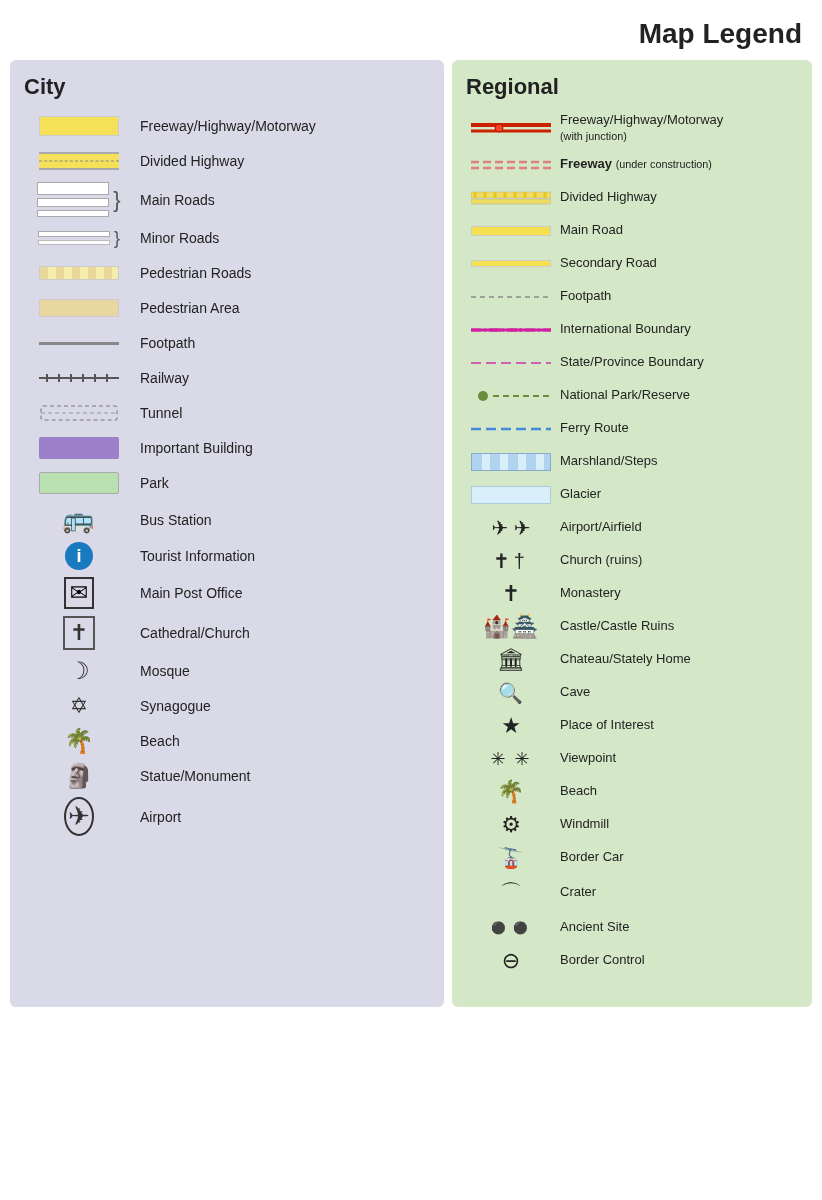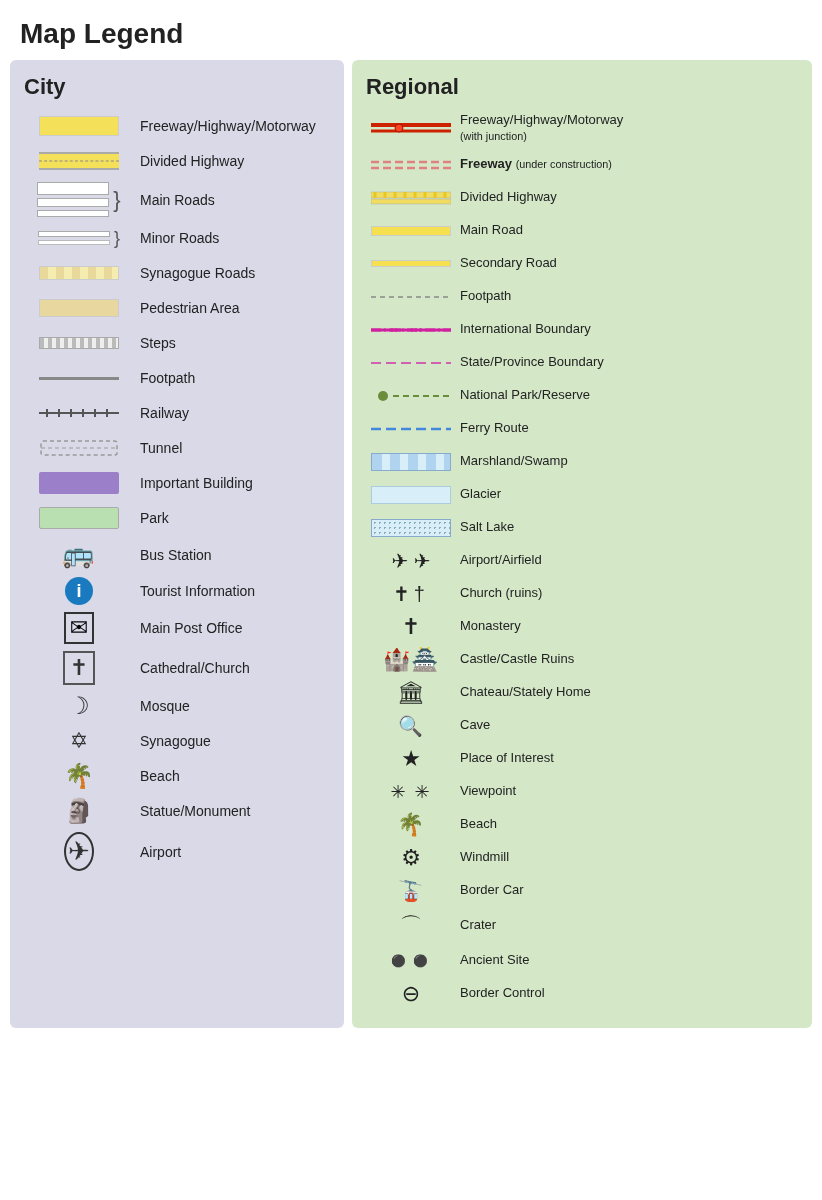--- a/index.html
+++ b/index.html
@@ -3,42 +3,42 @@
   <meta charset="utf-8">
   <style>
     * { margin: 0; padding: 0; box-sizing: border-box; }
     body {
       font-family: Arial, sans-serif;
       background: #fff;
       width: 822px;
       min-height: 1200px;
     }
     .page-title {
-      text-align: left;
+      text-align: right;
       padding: 18px 20px 10px;
       font-size: 28px;
       font-weight: bold;
       color: #222;
     }
     .columns {
       display: flex;
       gap: 8px;
       padding: 0 10px 10px;
     }
     .city-col {
       background: #d9d9e8;
       border-radius: 6px;
       padding: 14px 10px 14px 14px;
-      width: 334px;
+      width: 434px;
       flex-shrink: 0;
     }
     .regional-col {
       background: #d4e8c8;
       border-radius: 6px;
-      padding: 14px 10px 14px 14px;
+      padding: 14px 10px 26px 14px;
       flex: 1;
     }
     .section-title {
       font-size: 22px;
       font-weight: bold;
       color: #222;
       margin-bottom: 12px;
     }
 
     
@@ -179,36 +179,30 @@
         </div>
         <div style="font-size:18px;color:#555;margin-left:2px;line-height:1;">}</div>
       </div>
       <div class="city-label">Minor Roads</div>
     </div>
 
     <div class="city-legend-item">
       <div class="city-symbol">
         <div class="road-pedestrian"></div>
       </div>
-      <div class="city-label">Synagogue Roads</div>
+      <div class="city-label">Pedestrian Roads</div>
     </div>
 
     <div class="city-legend-item">
       <div class="city-symbol">
         <div class="road-pedestrian-area"></div>
       </div>
       <div class="city-label">Pedestrian Area</div>
     </div>
 
-    <div class="city-legend-item">
-      <div class="city-symbol">
-        <div class="steps-symbol"></div>
-      </div>
-      <div class="city-label">Steps</div>
-    </div>
 
     <div class="city-legend-item">
       <div class="city-symbol">
         <div class="footpath-symbol"></div>
       </div>
       <div class="city-label">Footpath</div>
     </div>
 
     <div class="city-legend-item">
       <div class="city-symbol">
@@ -427,36 +421,30 @@
           <line x1="0" y1="3" x2="80" y2="3" stroke="#4488dd" stroke-width="2.5" stroke-dasharray="10,5"></line>
         </svg>
       </div>
       <div class="regional-label">Ferry Route</div>
     </div>
 
     <div class="regional-legend-item">
       <div class="regional-symbol">
         <div style="width:80px;height:18px;background:repeating-linear-gradient(90deg,#b0d4f0 0px,#b0d4f0 10px,#d8eef8 10px,#d8eef8 18px);border:1px solid #88aacc;"></div>
       </div>
-      <div class="regional-label">Marshland/Swamp</div>
+      <div class="regional-label">Marshland/Steps</div>
     </div>
 
     <div class="regional-legend-item">
       <div class="regional-symbol">
         <div style="width:80px;height:18px;background:#d8eef8;border:1px solid #aaccdd;"></div>
       </div>
       <div class="regional-label">Glacier</div>
     </div>
 
-    <div class="regional-legend-item">
-      <div class="regional-symbol">
-        <div style="width:80px;height:18px;background:#d8eef8;background-image:radial-gradient(circle,#88aabb 1px,transparent 1px);background-size:5px 5px;border:1.5px solid #88aacc;"></div>
-      </div>
-      <div class="regional-label">Salt Lake</div>
-    </div>
 
     <div class="regional-legend-item" style="margin-top:4px;">
       <div class="regional-symbol">
         <span style="font-size:20px;color:#222;">✈ ✈</span>
       </div>
       <div class="regional-label">Airport/Airfield</div>
     </div>
 
     <div class="regional-legend-item">
       <div class="regional-symbol">

